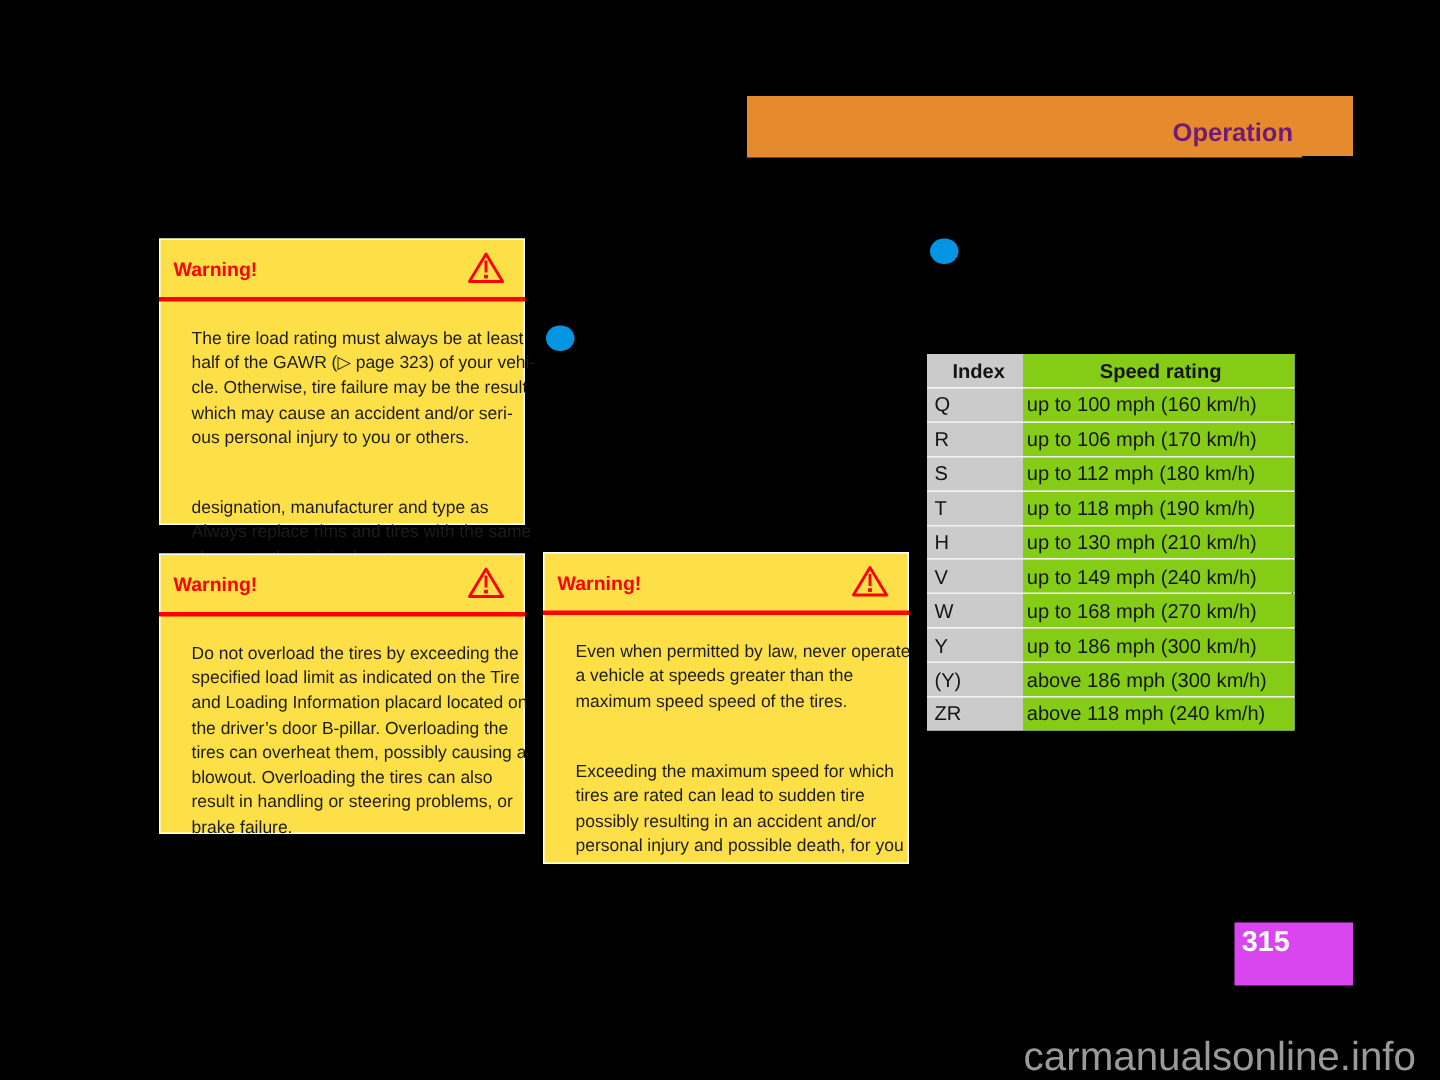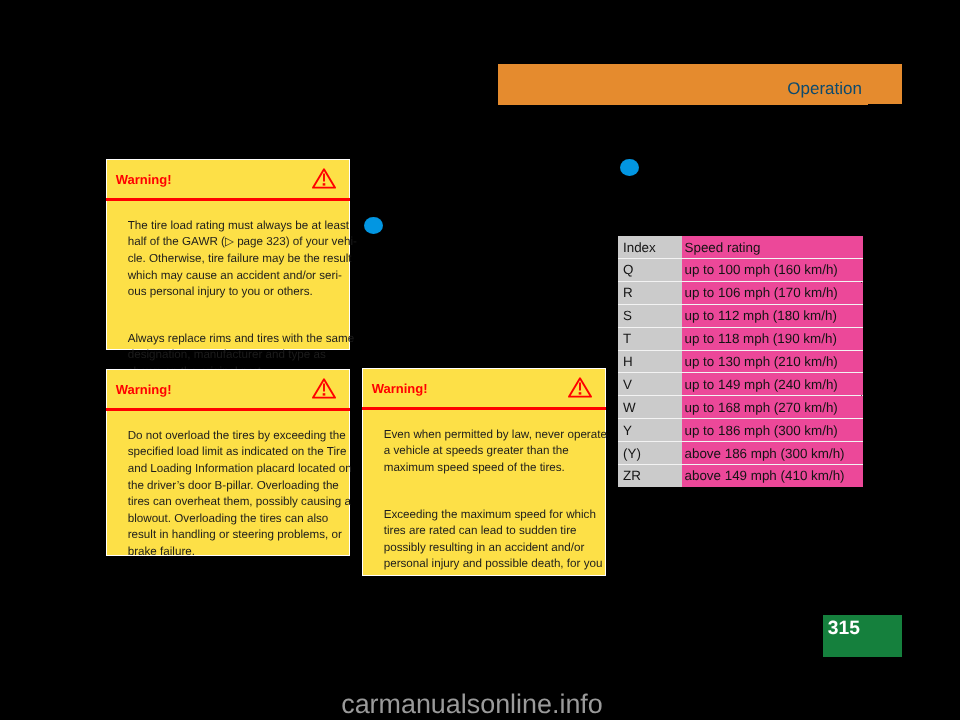--- a/index.html
+++ b/index.html
@@ -4,21 +4,21 @@
 <title>Operation 315</title>
 <style>
   html,body{margin:0;padding:0;}
   body{width:960px;height:720px;background:#000;overflow:hidden;
        font-family:"Liberation Sans",sans-serif;position:relative;
        -webkit-font-smoothing:antialiased;text-rendering:geometricPrecision;}
   .page{position:absolute;left:0;top:0;width:960px;height:720px;will-change:transform;}
 
   
   .hdr-bar{position:absolute;left:498px;top:64px;width:404px;height:39.8px;background:#E58B2E;}
-  .hdr-title{position:absolute;right:40px;top:14.5px;color:#0c4a6e;font-weight:normal;font-size:17px;line-height:20px;}
+  .hdr-title{position:absolute;right:40px;top:14.5px;color:#701a75;font-weight:bold;font-size:17px;line-height:20px;}
   .hdr-tab{position:absolute;left:498px;top:103.8px;width:370px;height:0.9px;background:#E58B2E;}
 
   
   .wbox{position:absolute;background:#fde047;box-sizing:border-box;border:1.3px solid #FFFFFF;}
   .whead{position:relative;height:100%;}
   .wtitle{position:absolute;left:8.7px;top:13px;color:#FF0000;font-weight:bold;font-size:13px;line-height:14px;}
   .wicon{position:absolute;right:13.5px;top:7.9px;width:24px;height:21px;}
   .wrule{position:absolute;left:-1.3px;right:-1.3px;top:38px;height:2.6px;background:#FF0000;}
   .wbody{position:absolute;left:8.7px;right:8.7px;top:45.7px;}
   .wpara{margin:12px;}
@@ -32,37 +32,37 @@
   
   .bullet{position:absolute;width:18.6px;height:17px;border-radius:50%;background:#0296E2;}
   #bullet1{left:364.2px;top:216.8px;}
   #bullet2{left:620.2px;top:159px;}
 
   
   .tbl{position:absolute;left:618px;top:236px;width:245px;border-collapse:collapse;
        font-size:13.4px;table-layout:fixed;background:#F3F3F3;}
   .tbl td,.tbl th{padding:0 0 0 2.5px;text-align:left;vertical-align:middle;color:#141414;
                   height:21.9px;border-bottom:1px solid #F3F3F3;}
-  .tbl th{font-weight:normal;height:22px;}
+  .tbl th{font-weight:bold;height:22px;text-align:center;}
   .tbl td.c1,.tbl th.c1{background:#CBCBCB;padding-left:5px;}
-  .tbl td.c2,.tbl th.c2{background:#ec4899;margin-left:32px;}
+  .tbl td.c2,.tbl th.c2{background:#84cc16;margin-left:32px;}
   .tbl col.c1{width:64px;}
   .tbl tr:last-child td{border-bottom:none;}
 
   
   .speck{position:absolute;width:1.6px;height:1.6px;border-radius:50%;background:#1A1A1A;}
   #speck1{left:860.6px;top:281.7px;}
   #speck2{left:860.6px;top:394.6px;}
 
   
-  .pagenum{position:absolute;left:823px;top:615px;width:79px;height:42px;background:#15803d;}
+  .pagenum{position:absolute;left:823px;top:615px;width:79px;height:42px;background:#d946ef;}
   .pagenum span{position:absolute;left:4.8px;top:4.2px;color:#FFFFFF;font-weight:bold;font-size:19.2px;line-height:20px;}
 
   
-  .wm{position:absolute;left:0;top:690px;width:944px;text-align:center;
+  .wm{position:absolute;left:0;top:690px;width:944px;text-align:right;
       color:#9A9A9A;font-size:26.9px;line-height:28px;}
 </style>
 </head>
 <body>
 
 <div class="page">
 
   <div class="hdr-bar">
     <div class="hdr-title">Operation</div>
   </div>
@@ -83,22 +83,22 @@
         <div class="wbody">
           <div class="wpara">
             <span class="wline">The tire load rating must always be at least</span>
             <span class="wline">half of the GAWR (▷ page 323) of your vehi-</span>
             <span class="wline">cle. Otherwise, tire failure may be the result</span>
             <span class="wline">which may cause an accident and/or seri-</span>
             <span class="wline">ous personal injury to you or others.</span>
           </div>
           <div class="wgap"></div>
           <div class="wpara">
+            <span class="wline">designation, manufacturer and type as</span>
             <span class="wline">Always replace rims and tires with the same</span>
-            <span class="wline">designation, manufacturer and type as</span>
             <span class="wline">shown on the original part.</span>
           </div>
         </div>
       </div>
     </div>
   <div class="wbox" id="box2">
       <div class="whead">
         <div class="wtitle">Warning!</div>
         <div class="wicon"><svg viewBox="0 0 24 21" width="24" height="21">
             <path d="M12 1.35 L23.05 19.65 L0.95 19.65 Z" fill="none" stroke="#FF0000" stroke-width="1.9" stroke-linejoin="round"></path>
@@ -189,21 +189,21 @@
         <tr class="even">
           <td class="c1">Y</td>
           <td class="c2">up to 186 mph (300 km/h)</td>
         </tr>
         <tr class="odd">
           <td class="c1">(Y)</td>
           <td class="c2">above 186 mph (300 km/h)</td>
         </tr>
         <tr class="even">
           <td class="c1">ZR</td>
-          <td class="c2">above 149 mph (410 km/h)</td>
+          <td class="c2">above 118 mph (240 km/h)</td>
         </tr>
       </tbody>
   </table>
 
   <div class="speck" id="speck1"></div>
   <div class="speck" id="speck2"></div>
 
   <div class="pagenum">
     <span>315</span>
   </div>

